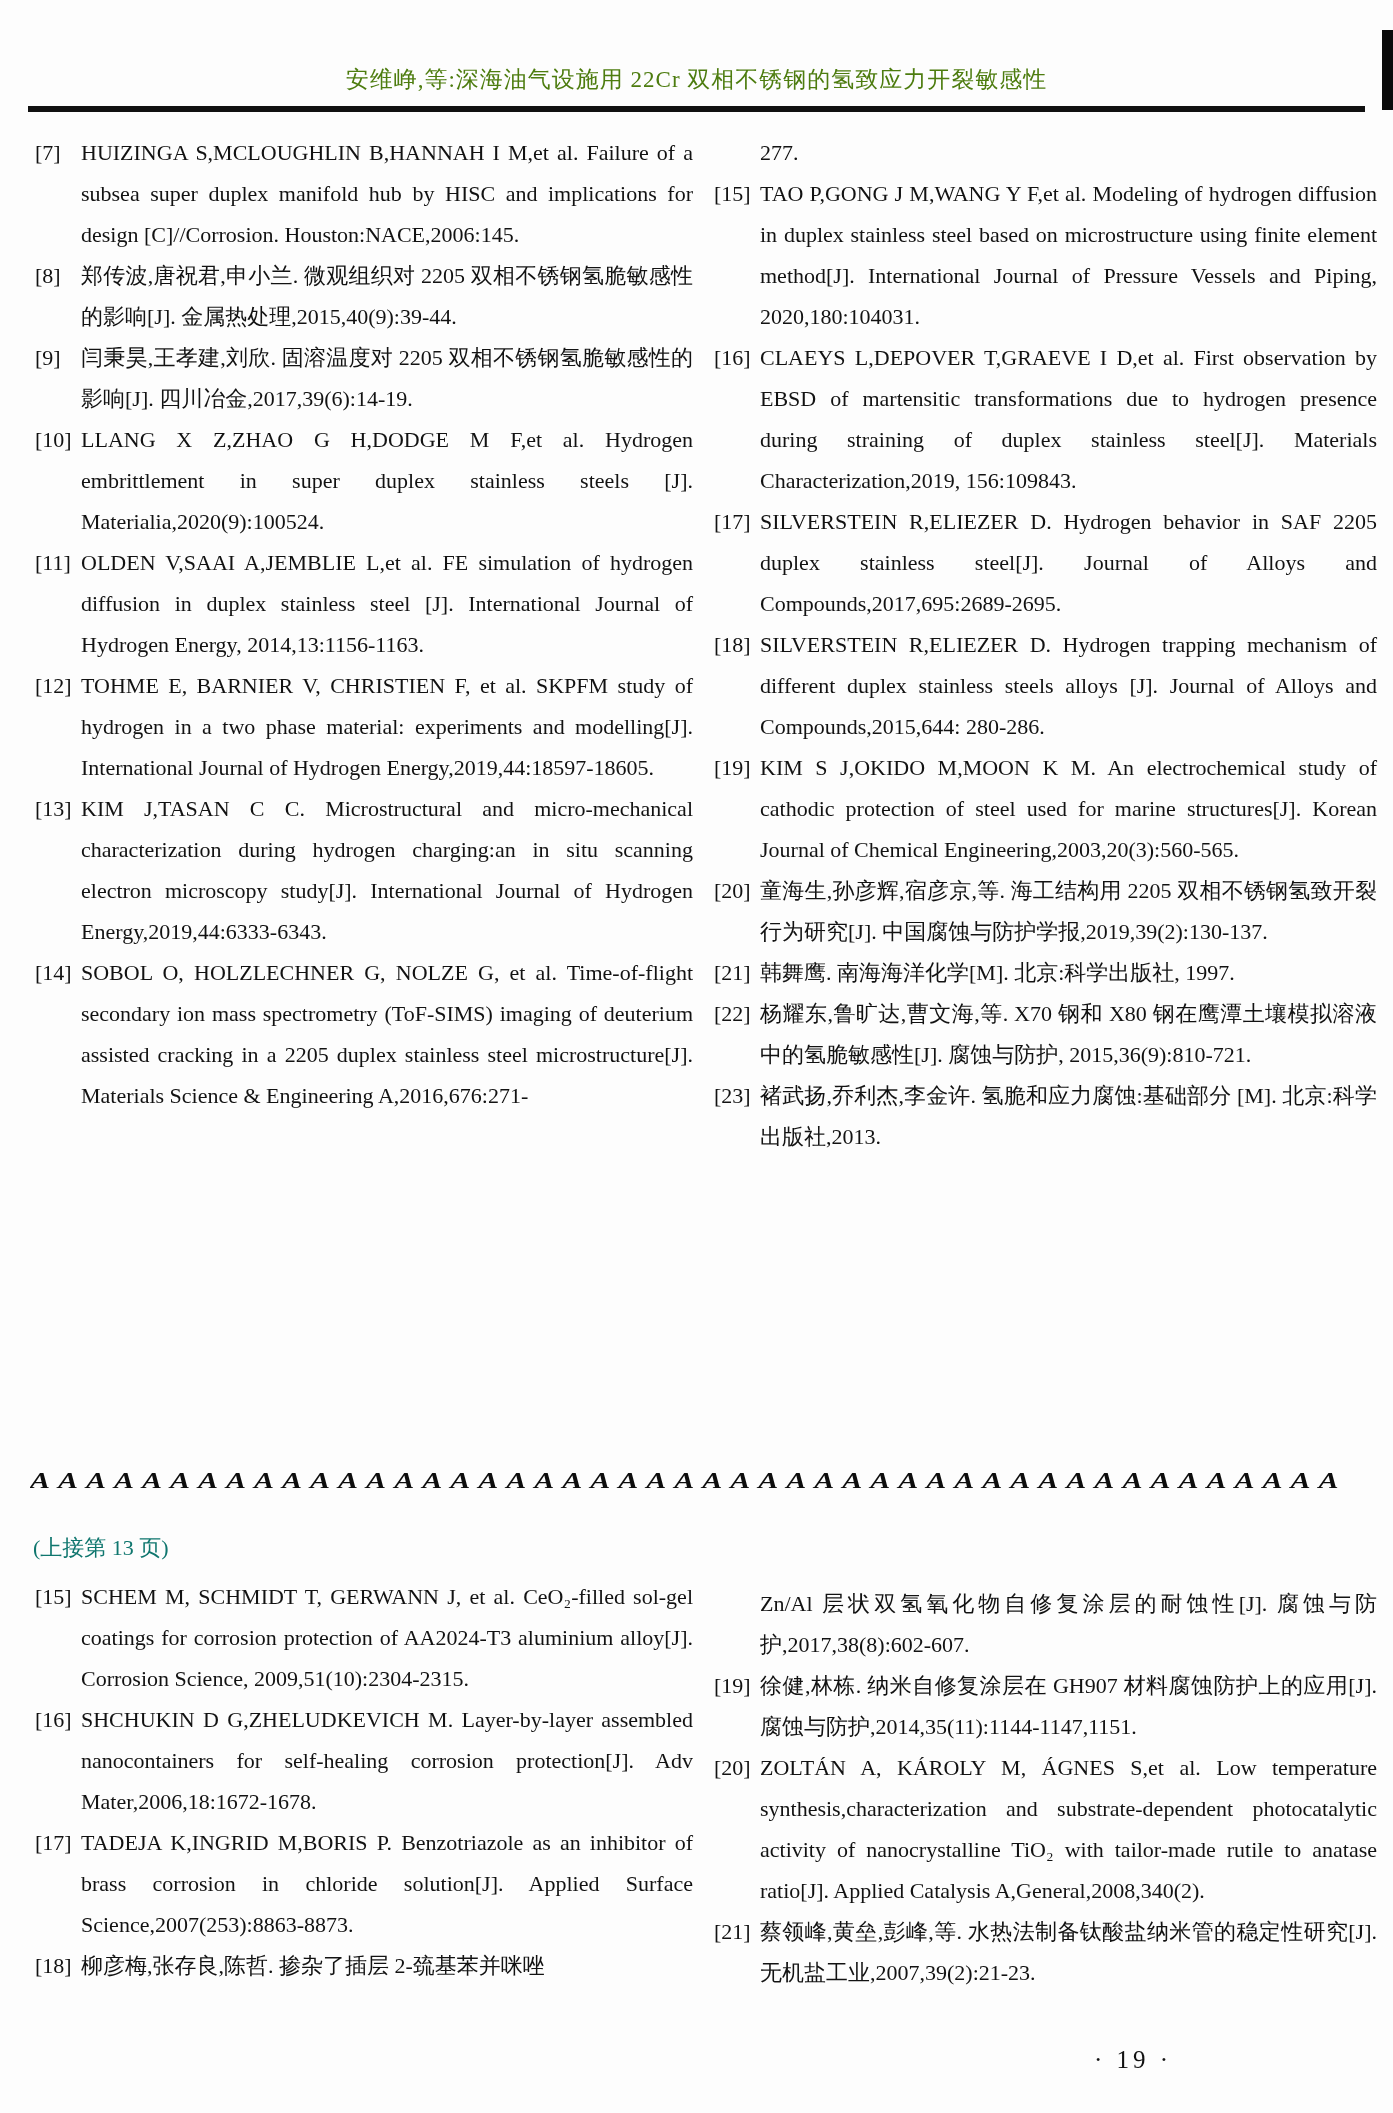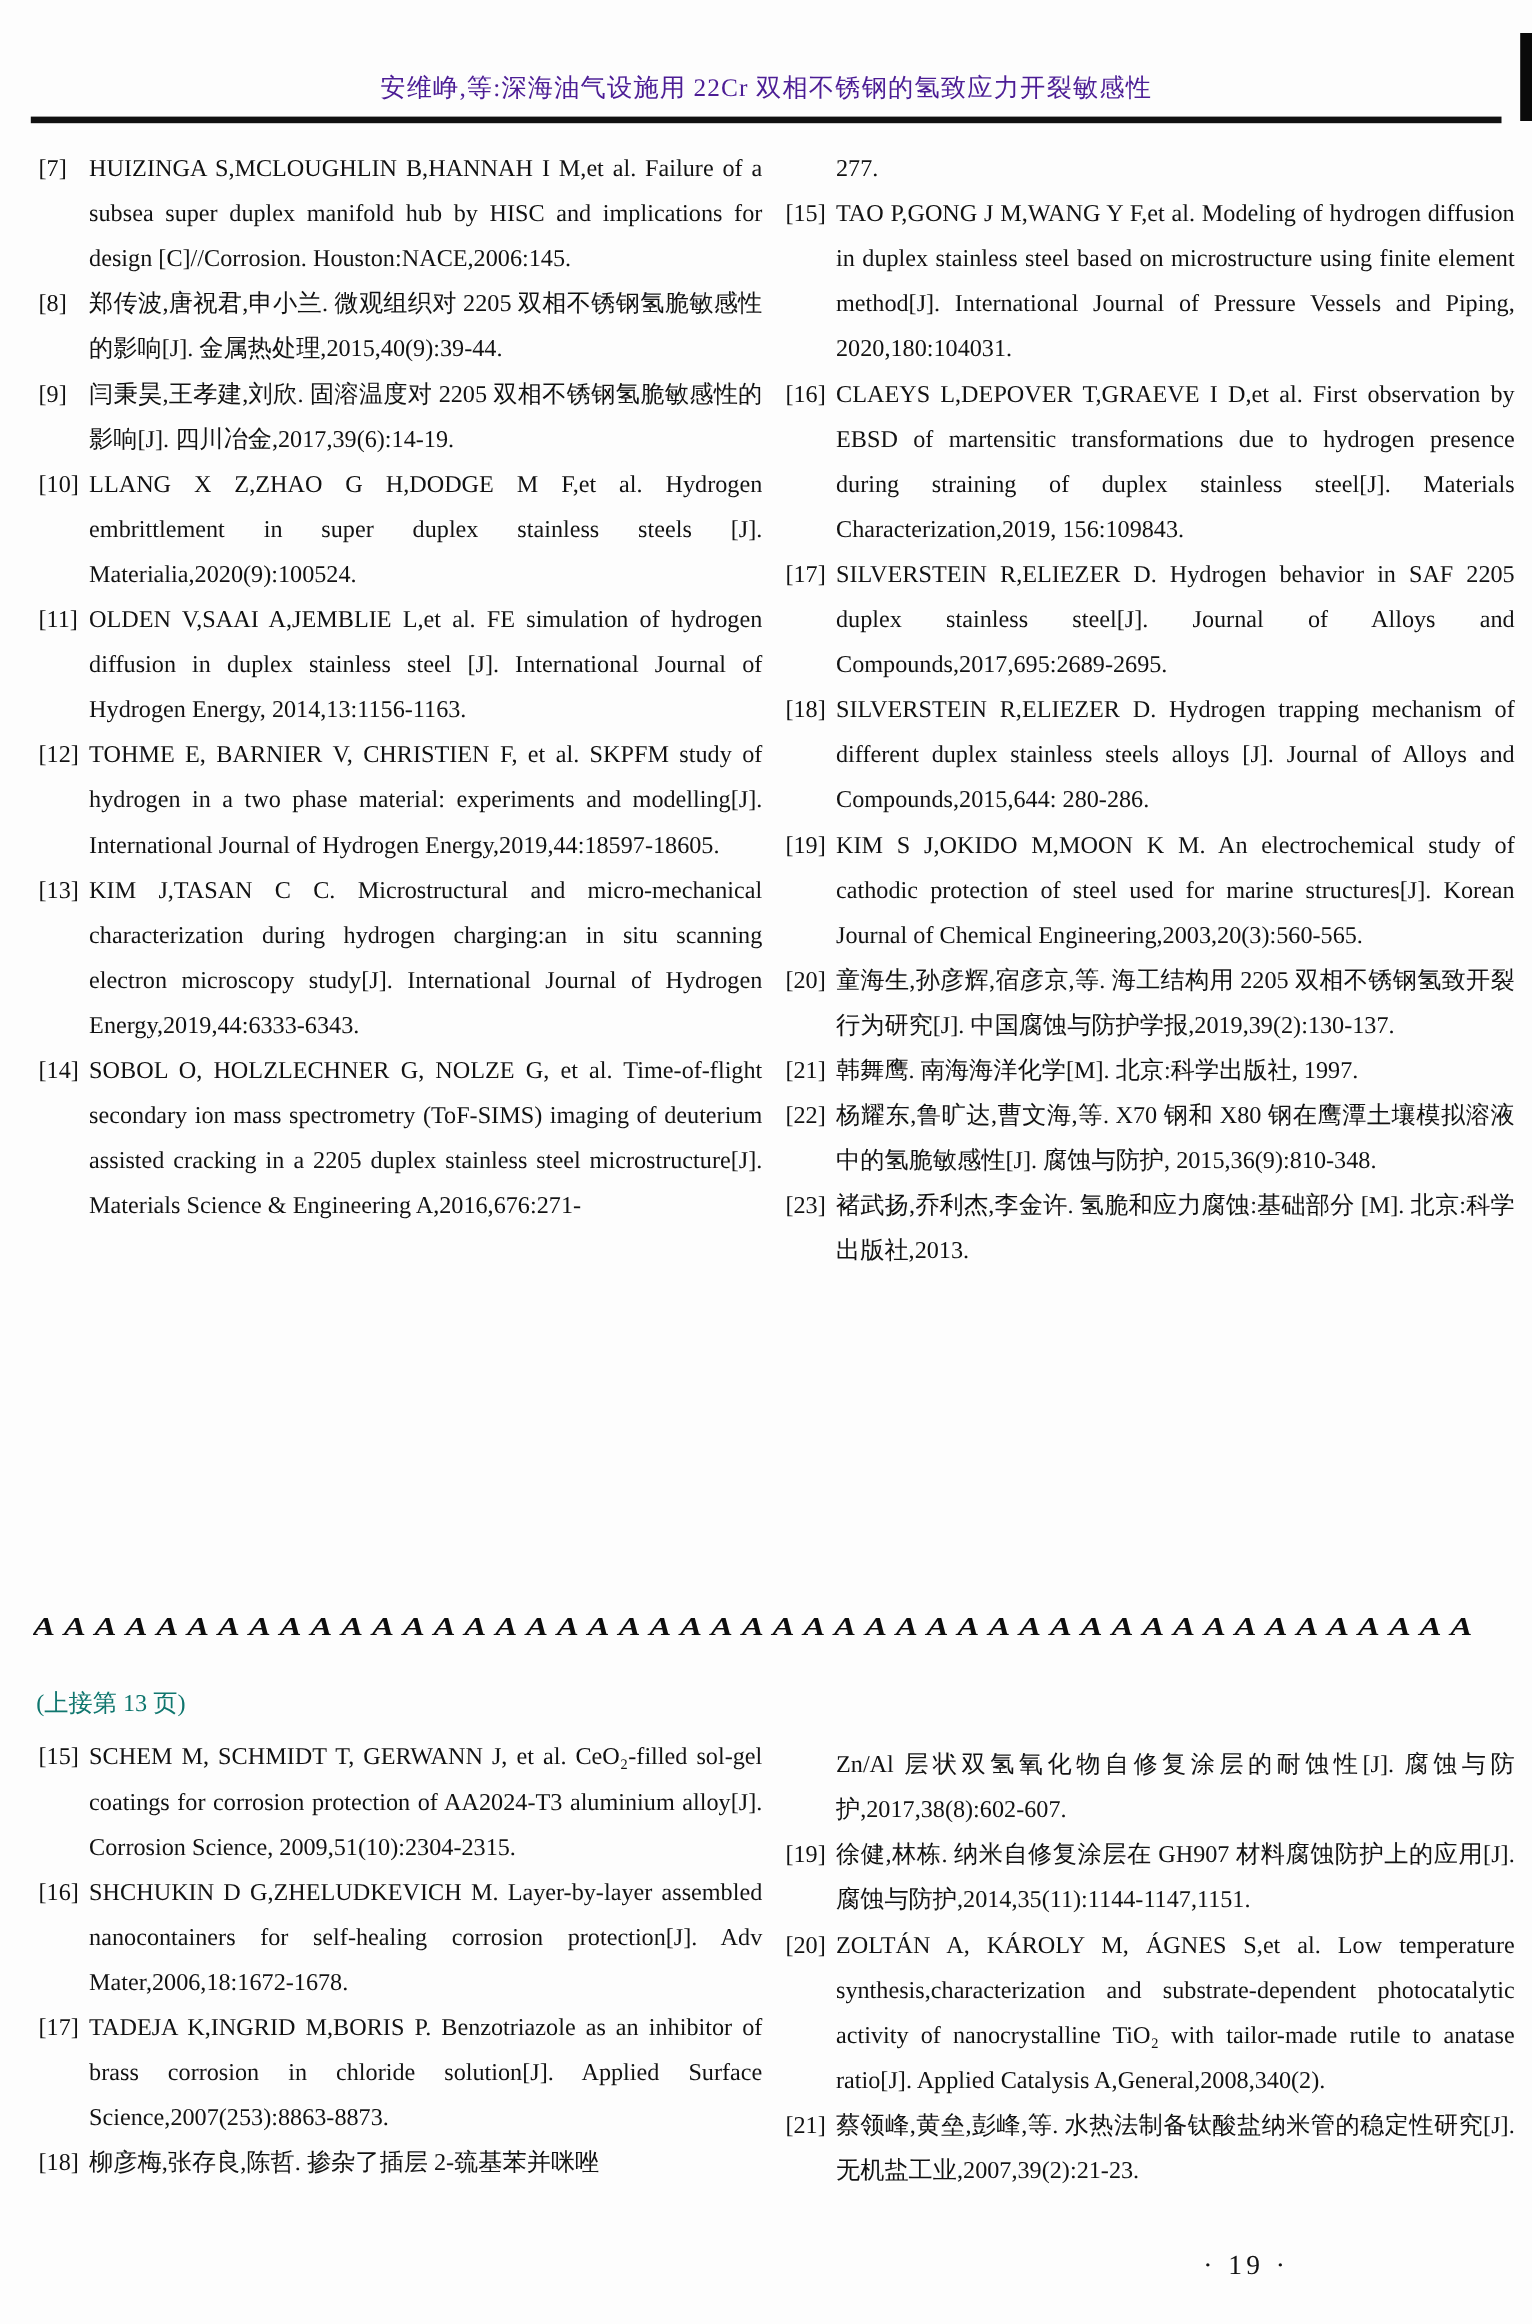--- a/index.html
+++ b/index.html
@@ -14,21 +14,21 @@
     width: 1393px; height: 2113px;
     background: #fdfdfd;
     overflow: hidden;
   }
   .running-title {
     position: absolute;
     left: 0; top: 64px; width: 100%;
     text-align: center;
     font-size: 23px;
     letter-spacing: 1px;
-    color: #4c1d95;
+    color: #4d7c0f;
     white-space: nowrap;
   }
   .header-rule {
     position: absolute;
     left: 28px; top: 106px;
     width: 1337px; height: 6px;
     background: #111;
   }
   .scan-artifact {
     position: absolute;
@@ -108,21 +108,21 @@
 
   <div class="col col-right-top">
       <div class="ref"><span class="ref-label"></span><span class="ref-text">277.</span></div>
       <div class="ref"><span class="ref-label">[15]</span><span class="ref-text">TAO P,GONG J M,WANG Y F,et al. Modeling of hydrogen diffusion in duplex stainless steel based on microstructure using finite element method[J]. International Journal of Pressure Vessels and Piping, 2020,180:104031.</span></div>
       <div class="ref"><span class="ref-label">[16]</span><span class="ref-text">CLAEYS L,DEPOVER T,GRAEVE I D,et al. First observation by EBSD of martensitic transformations due to hydrogen presence during straining of duplex stainless steel[J]. Materials Characterization,2019, 156:109843.</span></div>
       <div class="ref"><span class="ref-label">[17]</span><span class="ref-text">SILVERSTEIN R,ELIEZER D. Hydrogen behavior in SAF 2205 duplex stainless steel[J]. Journal of Alloys and Compounds,2017,695:2689-2695.</span></div>
       <div class="ref"><span class="ref-label">[18]</span><span class="ref-text">SILVERSTEIN R,ELIEZER D. Hydrogen trapping mechanism of different duplex stainless steels alloys [J]. Journal of Alloys and Compounds,2015,644: 280-286.</span></div>
       <div class="ref"><span class="ref-label">[19]</span><span class="ref-text">KIM S J,OKIDO M,MOON K M. An electrochemical study of cathodic protection of steel used for marine structures[J]. Korean Journal of Chemical Engineering,2003,20(3):560-565.</span></div>
       <div class="ref"><span class="ref-label">[20]</span><span class="ref-text">童海生,孙彦辉,宿彦京,等. 海工结构用 2205 双相不锈钢氢致开裂行为研究[J]. 中国腐蚀与防护学报,2019,39(2):130-137.</span></div>
       <div class="ref"><span class="ref-label">[21]</span><span class="ref-text">韩舞鹰. 南海海洋化学[M]. 北京:科学出版社, 1997.</span></div>
-      <div class="ref"><span class="ref-label">[22]</span><span class="ref-text">杨耀东,鲁旷达,曹文海,等. X70 钢和 X80 钢在鹰潭土壤模拟溶液中的氢脆敏感性[J]. 腐蚀与防护, 2015,36(9):810-348.</span></div>
+      <div class="ref"><span class="ref-label">[22]</span><span class="ref-text">杨耀东,鲁旷达,曹文海,等. X70 钢和 X80 钢在鹰潭土壤模拟溶液中的氢脆敏感性[J]. 腐蚀与防护, 2015,36(9):810-721.</span></div>
       <div class="ref"><span class="ref-label">[23]</span><span class="ref-text">褚武扬,乔利杰,李金许. 氢脆和应力腐蚀:基础部分 [M]. 北京:科学出版社,2013.</span></div>
     </div>
 
   <div class="divider">AAAAAAAAAAAAAAAAAAAAAAAAAAAAAAAAAAAAAAAAAAAAAAA</div>
 
   <div class="continued-note">(上接第 13 页)</div>
 
   <div class="col col-left-bottom">
       <div class="ref"><span class="ref-label">[15]</span><span class="ref-text">SCHEM M, SCHMIDT T, GERWANN J, et al. CeO₂-filled sol-gel coatings for corrosion protection of AA2024-T3 aluminium alloy[J]. Corrosion Science, 2009,51(10):2304-2315.</span></div>
       <div class="ref"><span class="ref-label">[16]</span><span class="ref-text">SHCHUKIN D G,ZHELUDKEVICH M. Layer-by-layer assembled nanocontainers for self-healing corrosion protection[J]. Adv Mater,2006,18:1672-1678.</span></div>

